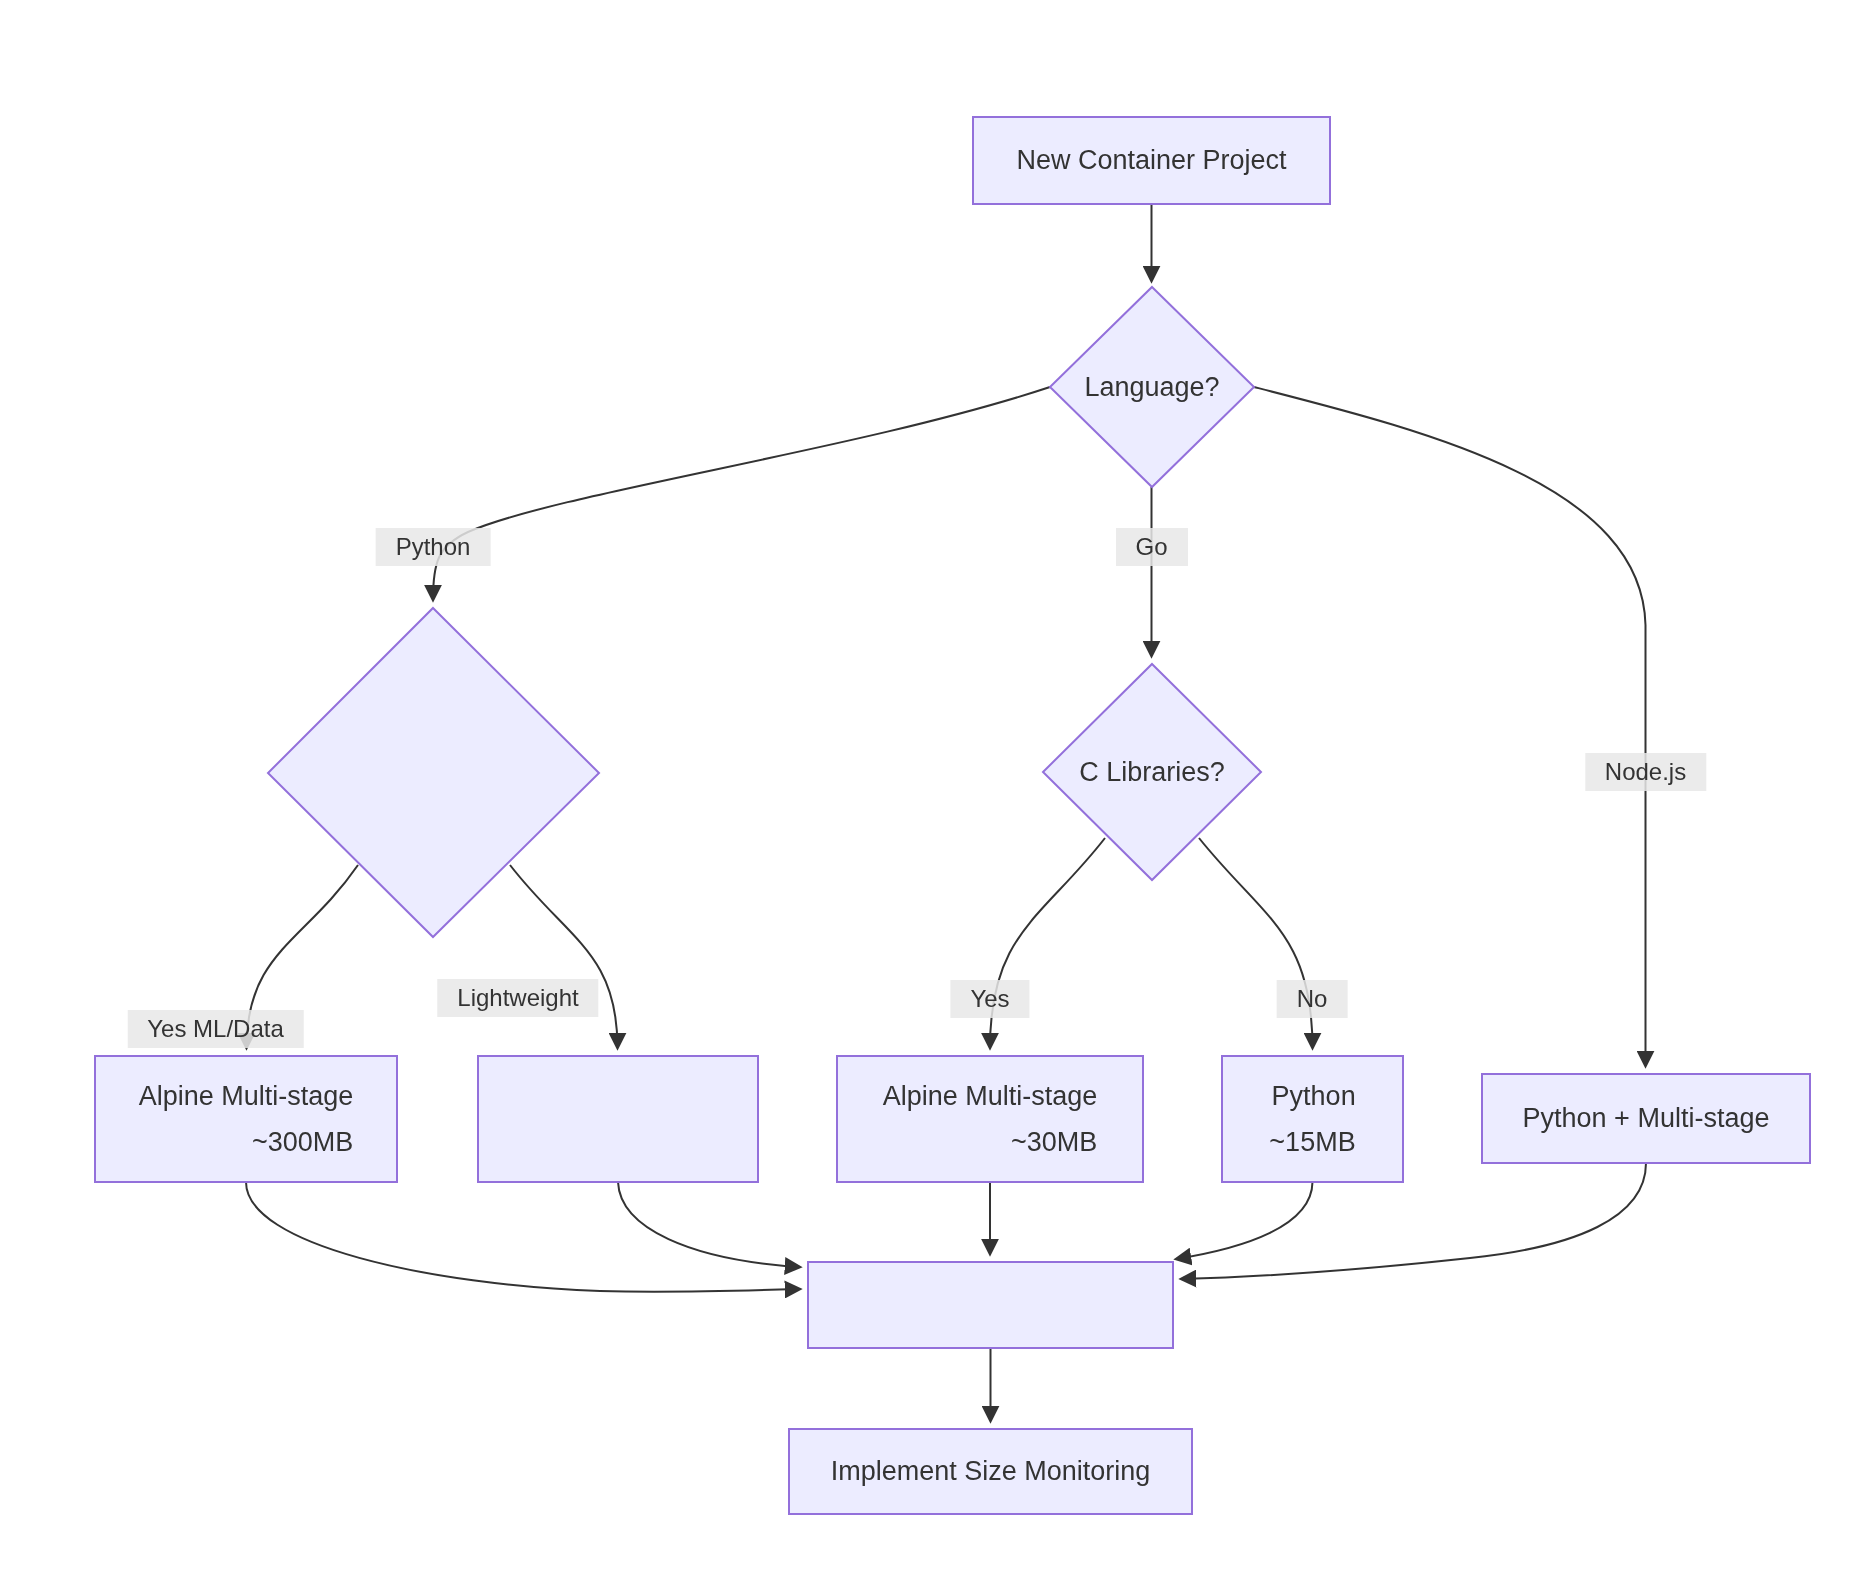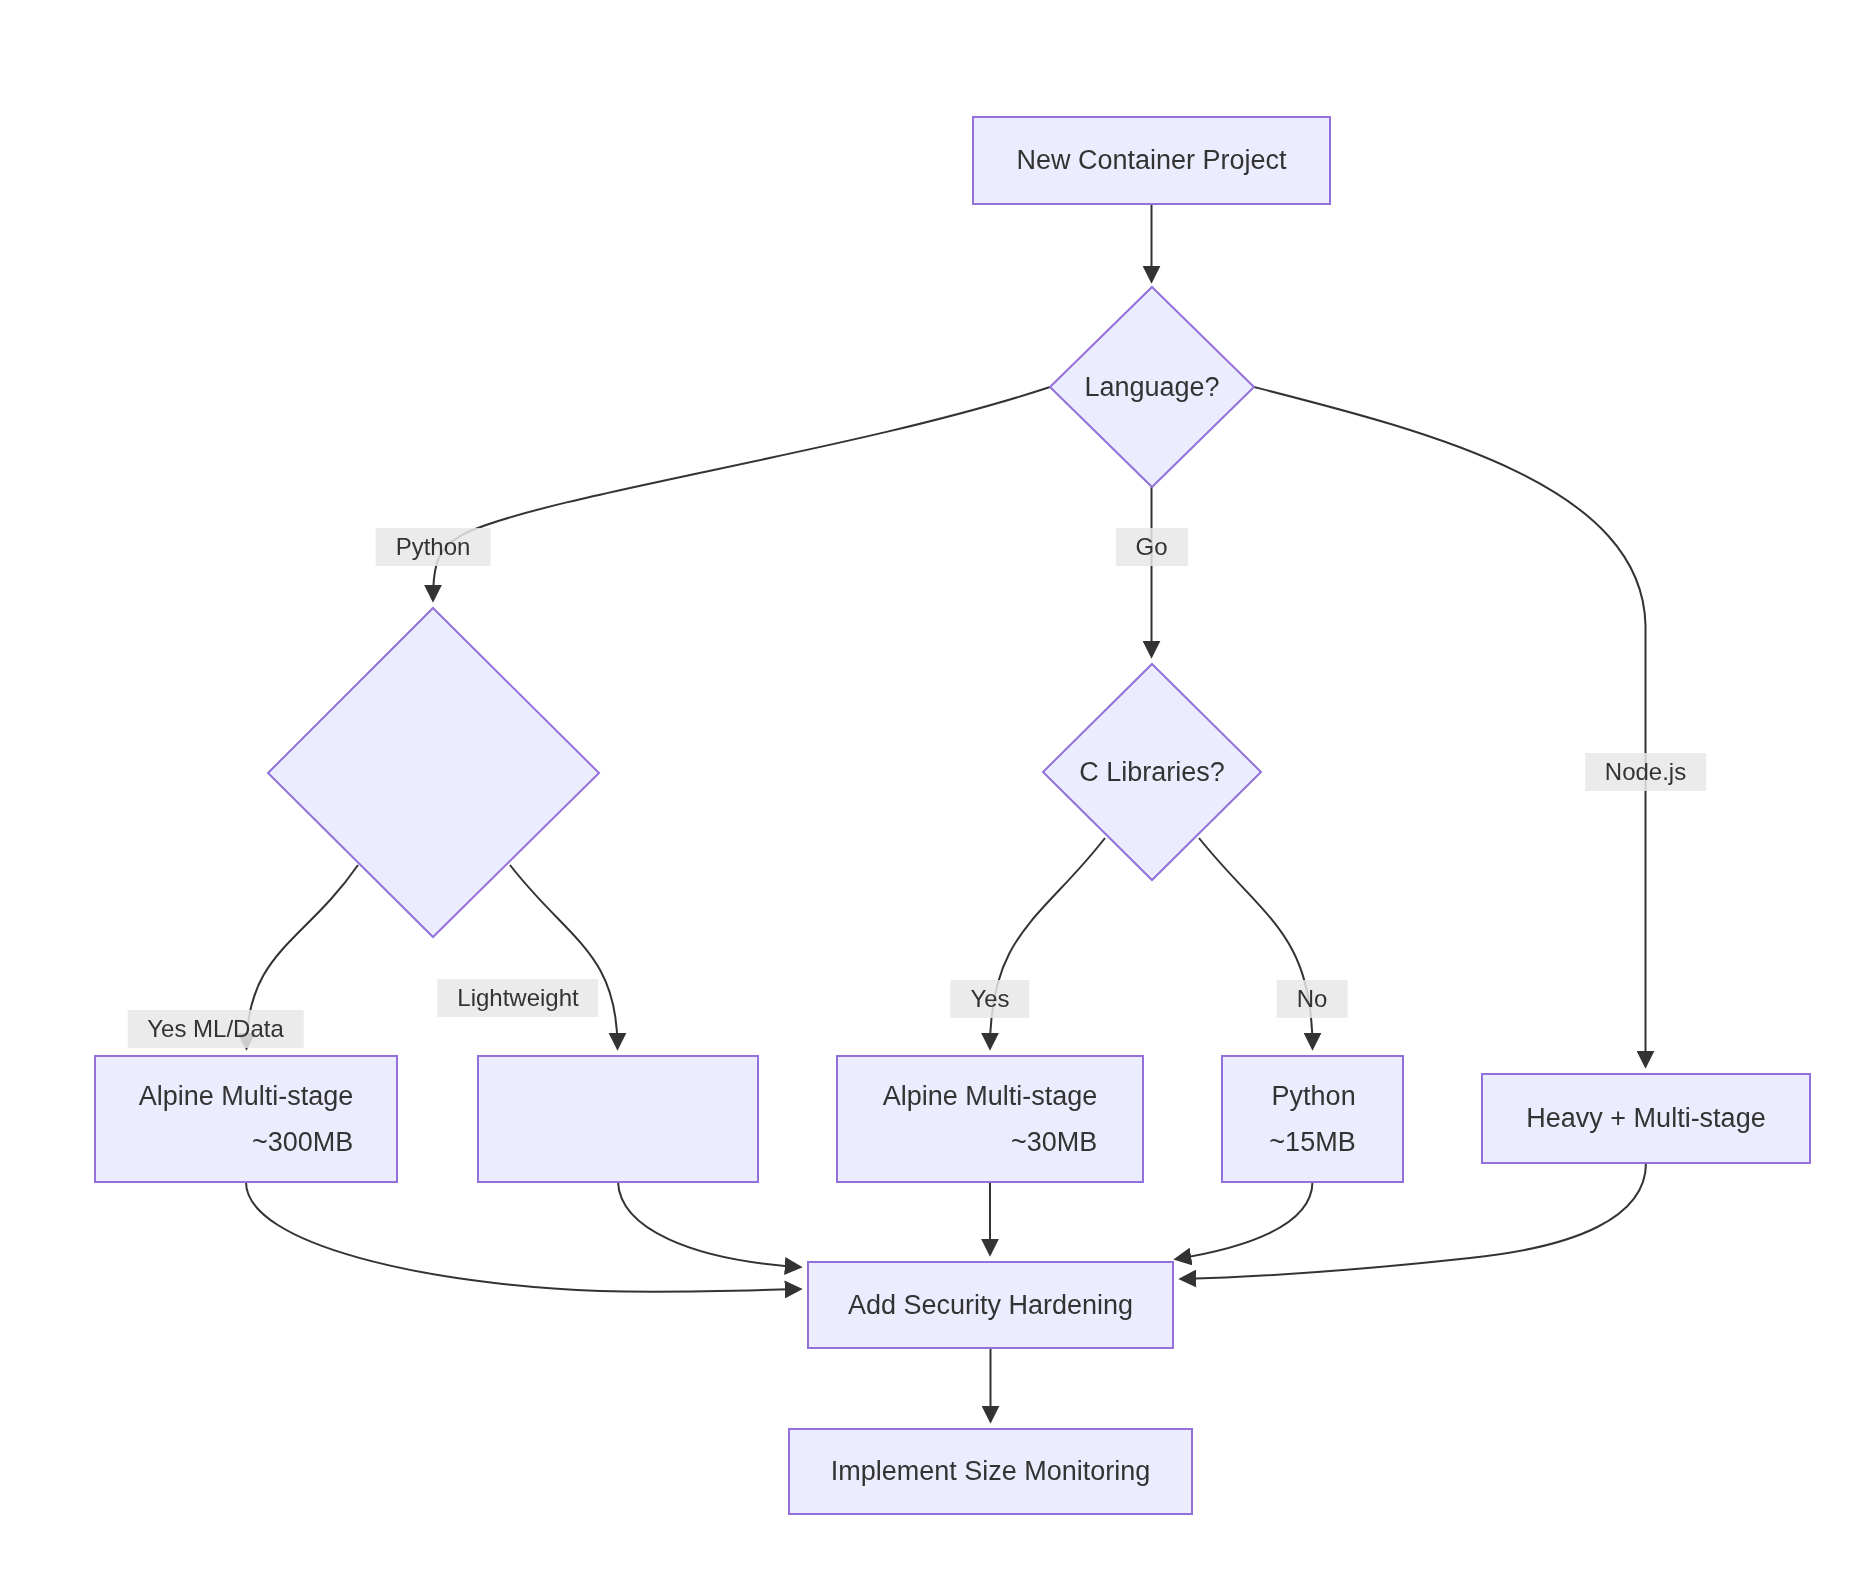--- a/index.html
+++ b/index.html
@@ -78,22 +78,21 @@
   </div>
   <div class="txt" style="left:990px;top:1119px">
     <div>Alpine Multi-stage</div>
     <div>~30MB</div>
   </div>
   <div class="txt" style="left:1312.5px;top:1119px">
     <div>Python</div>
     <div>~15MB</div>
   </div>
 
-  <div class="txt" style="left:1646px;top:1118px">Heavy + Multi-stage</div>
-  <div class="txt" style="left:990.5px;top:1305px">Add Security Hardening</div>
+  <div class="txt" style="left:1646px;top:1118px">Python + Multi-stage</div>
   <div class="txt" style="left:990.5px;top:1471px">Implement Size Monitoring</div>
 
   <div class="edge-label" style="left:433px;top:547px">Python</div>
   <div class="edge-label" style="left:1151.5px;top:547px">Go</div>
   <div class="edge-label" style="left:1645.5px;top:772px">Node.js</div>
   <div class="edge-label" style="left:215.5px;top:1029px">Yes ML/Data</div>
   <div class="edge-label" style="left:518px;top:998px">Lightweight</div>
   <div class="edge-label" style="left:990px;top:999px">Yes</div>
   <div class="edge-label" style="left:1312px;top:999px">No</div>
 

